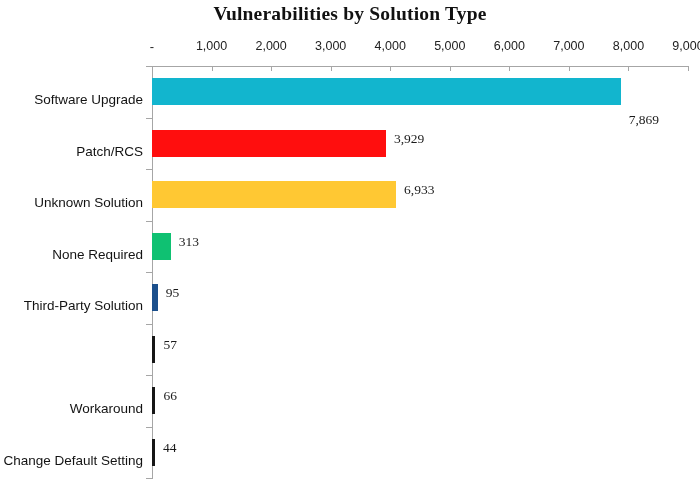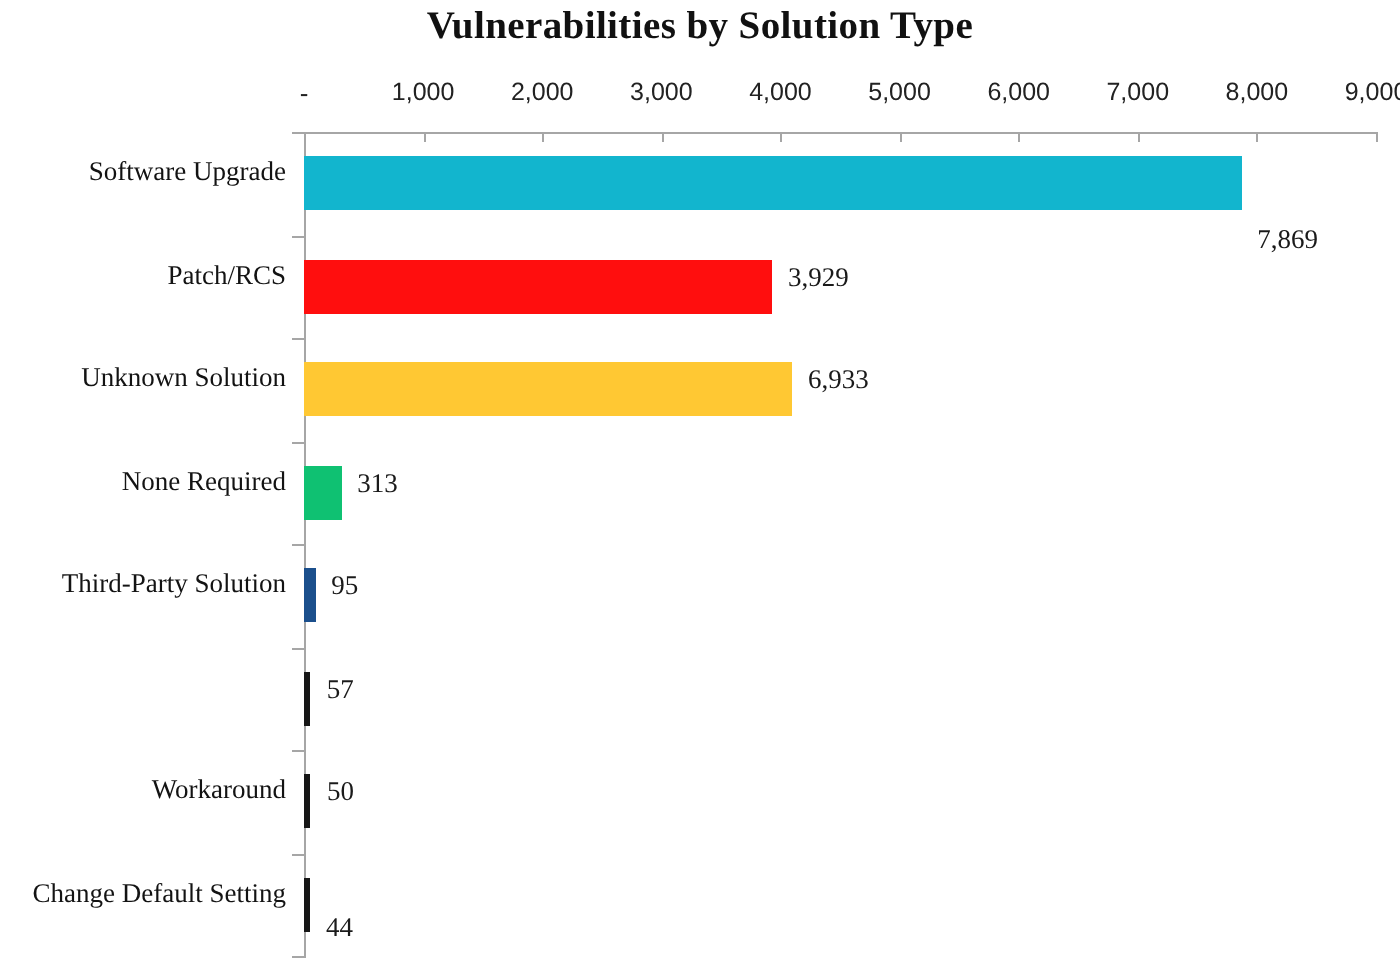--- a/index.html
+++ b/index.html
@@ -112,23 +112,23 @@
     top: 13px;
     font-family: "Liberation Serif", serif;
     font-size: 13.5px;
     color: #1a1a1a;
     white-space: nowrap;
   }
   .cat-label-wrap {
     position: absolute;
     left: -152px;
     width: 143px;
-    top: 12px;
+    top: 26px;
     text-align: right;
-    font-family: Liberation Serif, serif;
+    font-family: Liberation Sans, sans-serif;
     font-size: 13.5px;
     color: #131313;
     white-space: nowrap;
   }
 </style>
 </head>
 <body>
 
 <div id="chart-root">
 
@@ -196,23 +196,23 @@
         <div class="bar" style="width: 5.65778px; background: rgb(27, 79, 140);"></div>
         <div class="bar-value" style="left: 13.6578px;">95</div>
         <div class="cat-label-wrap">Third-Party Solution</div>
       </div>
       <div class="bar-row" style="top: 257.5px; width: 536px;">
         <div class="bar" style="width: 3.39467px; background: rgb(22, 22, 22);"></div>
         <div class="bar-value" style="left: 11.3947px;">57</div>
       </div>
       <div class="bar-row" style="top: 309px; width: 536px;">
         <div class="bar" style="width: 3.45422px; background: rgb(22, 22, 22);"></div>
-        <div class="bar-value" style="left: 11.4542px;">50</div>
+        <div class="bar-value" style="left: 11.4542px;">66</div>
         <div class="cat-label-wrap">Workaround</div>
       </div>
       <div class="bar-row" style="top: 360.5px; width: 536px;">
         <div class="bar" style="width: 3px; background: rgb(22, 22, 22);"></div>
-        <div class="bar-value" style="left: 11px; margin-top: 16px;">44</div>
+        <div class="bar-value" style="left: 11px;">44</div>
         <div class="cat-label-wrap">Change Default Setting</div>
       </div>
     </div>
 
 </div>
 
 </body></html>

